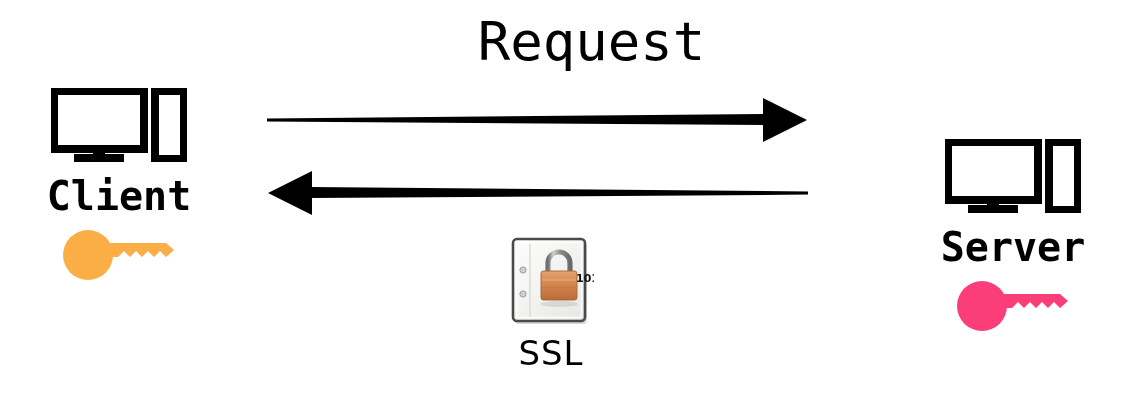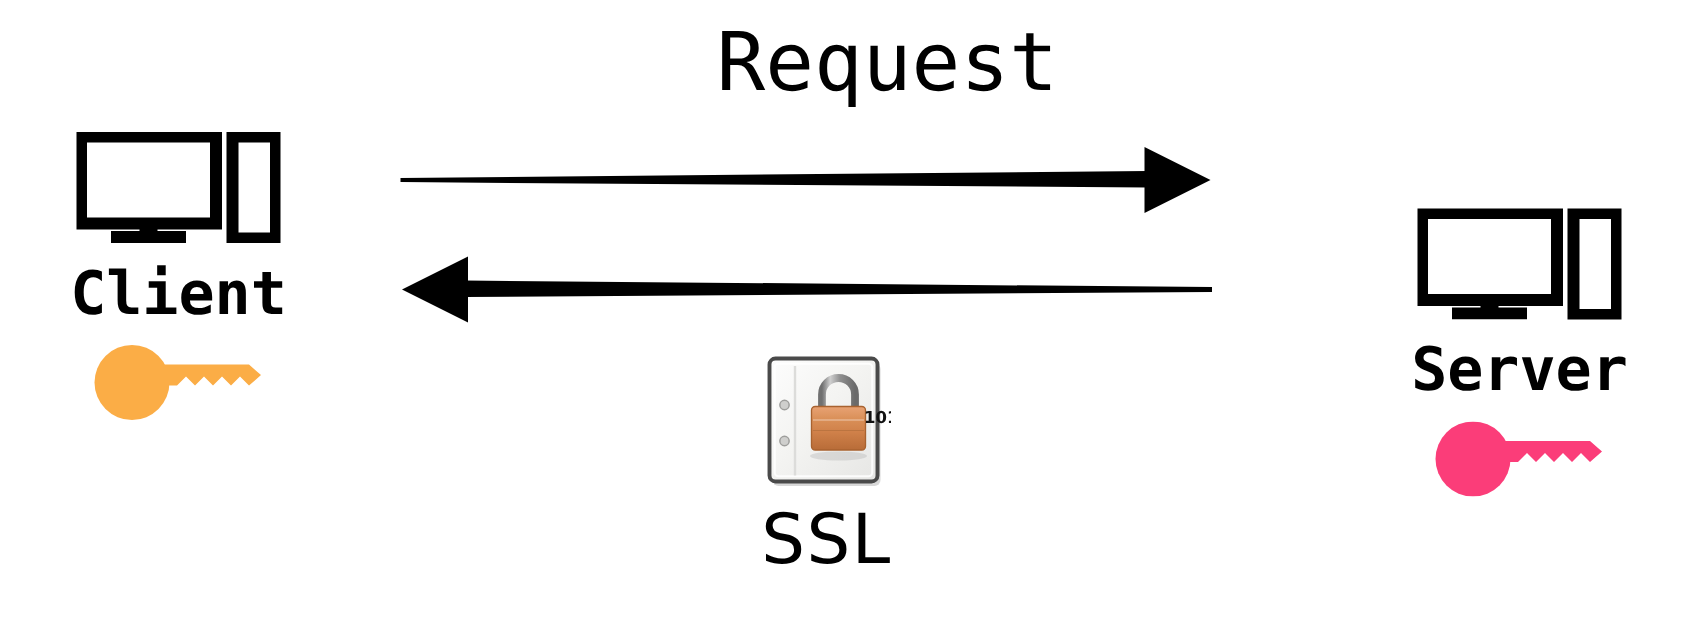--- a/index.html
+++ b/index.html
@@ -80,21 +80,21 @@
     width: 220px;
     text-align: center;
   }
   #ssl-cert-icon {
     display: block;
     margin: 0 auto;
   }
   #ssl-label {
     display: block;
     font-family: "DejaVu Sans", "Liberation Sans", sans-serif;
-    font-size: 46px;
+    font-size: 34px;
     line-height: 1;
     color: #000000;
     margin-top: 10px;
     letter-spacing: 1px;
     white-space: nowrap;
   }
 </style>
 </head>
 <body>
 

